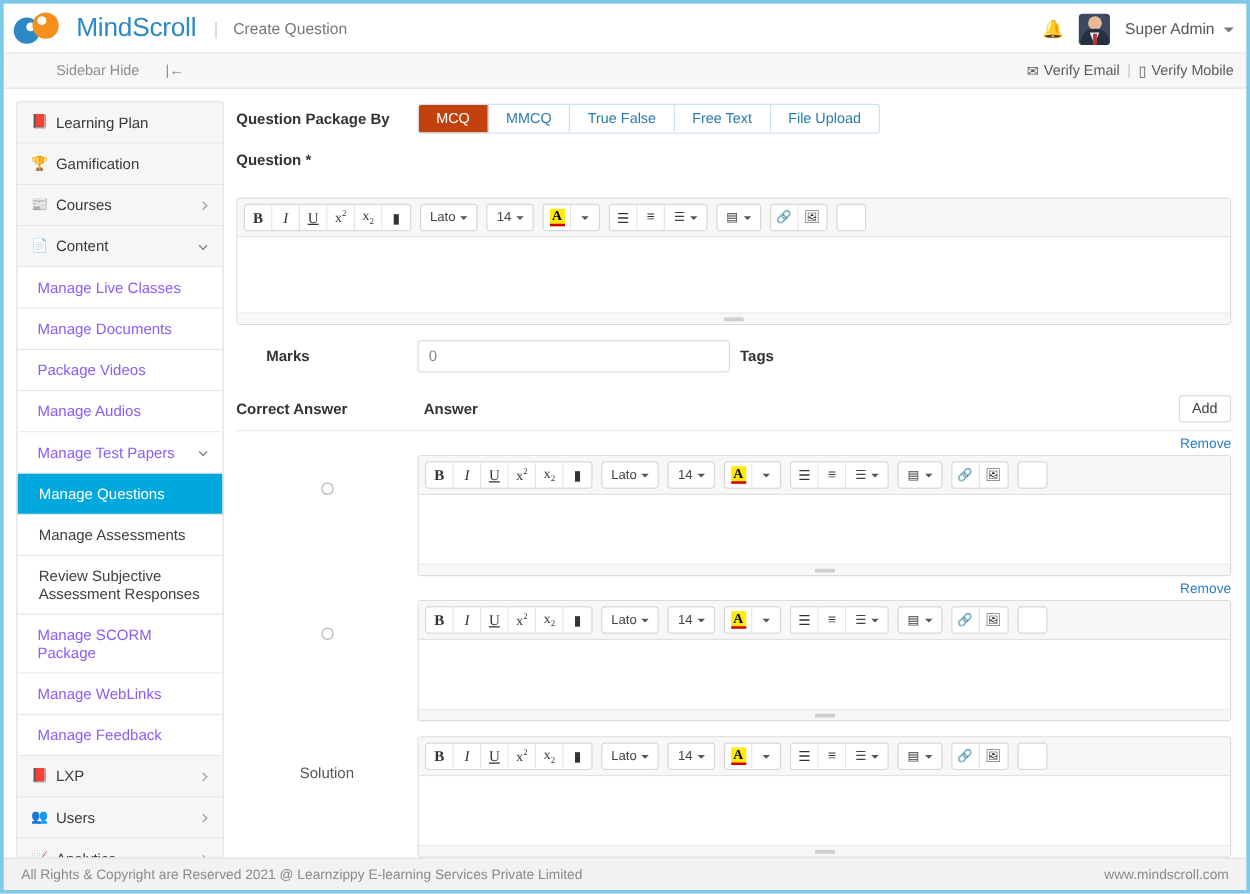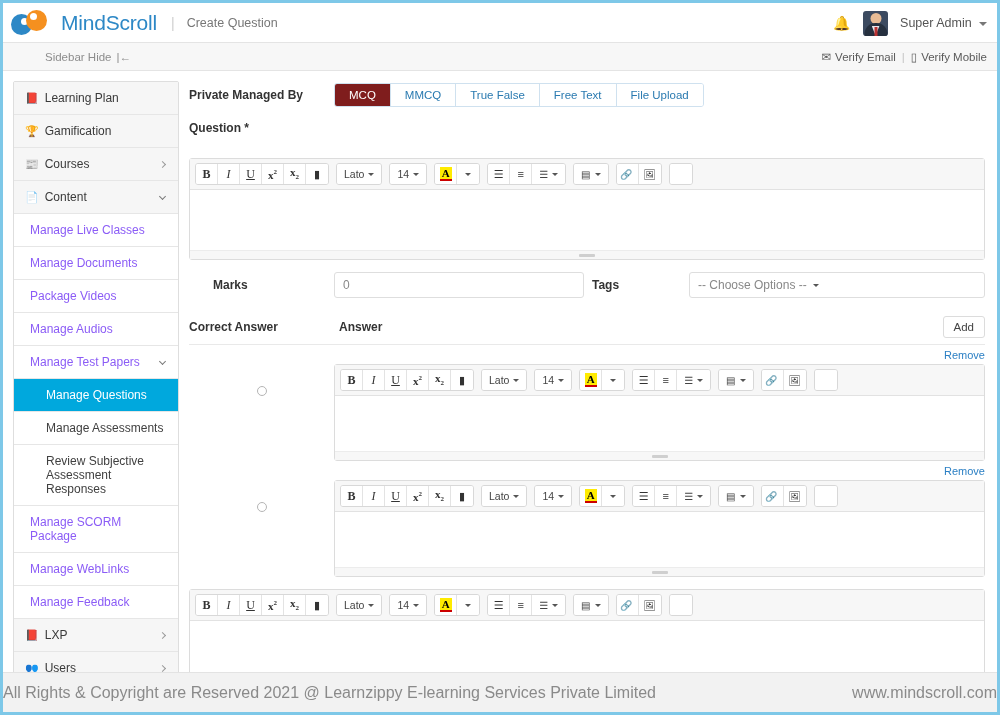--- a/index.html
+++ b/index.html
@@ -85,21 +85,21 @@
 
   
   .subbar {
     height:28px; background:#f7f7f7;
     border-bottom:1px solid #e4e4e4;
     display:flex; align-items:center; padding:0 12px 0 0;
     position:relative;
   }
   .sidebar-hide {
     margin-left:42px; color:#8d8d8d; font-size:11.5px;
-    display:flex; align-items:center; gap:5px; cursor:pointer;
+    display:flex; align-items:center; gap:21px; cursor:pointer;
   }
   .subright {
     position:absolute; right:10px; top:0; height:28px;
     display:flex; align-items:center; gap:6px;
     color:#5a5a5a; font-size:11.5px;
   }
   .subright .divider { color:#c3c3c3; }
   .vlink { display:flex; align-items:center; gap:4px; cursor:pointer; color:#5a5a5a;}
 
   
@@ -113,21 +113,21 @@
   }
   .nav-item {
     display:flex; align-items:center; justify-content:space-between;
     padding:9px 11px; font-size:12px; color:#3a3a3a;
     border-bottom:1px solid #e6e6e6; cursor:pointer;
     background:#f6f6f6;
   }
   .nav-item:last-child { border-bottom:none; }
   .nav-item .lbl { display:flex; align-items:center; gap:6px; }
   .nav-item.sub { background:#ffffff; padding-left:16px; color:#8b5cf6; }
-  .nav-item.sub2 { background:#ffffff; padding-left:32px; color:#404040; }
+  .nav-item.sub2 { background:#ffffff; padding-left:17px; color:#404040; }
   .nav-item.active { background:#00a8dd; color:#ffffff; }
   .nav-item.active .lbl { color:#ffffff; }
   .chev-r {
     display:inline-block; width:5px; height:5px; flex:none;
     border-right:1.4px solid #9a9a9a; border-top:1.4px solid #9a9a9a;
     transform:rotate(45deg); margin-right:2px;
   }
   .chev-dn {
     display:inline-block; width:5px; height:5px; flex:none;
     border-right:1.4px solid #7a7a7a; border-bottom:1.4px solid #7a7a7a;
@@ -141,21 +141,21 @@
   
   .qmb-row { display:flex; align-items:center; margin-bottom:14px; }
   .qmb-label { width:145px; flex:none; font-size:12px; color:#333; font-weight:bold;}
   .tabs { display:flex; border:1px solid #cfe1ef; border-radius:3px; overflow:hidden; }
   .tab {
     padding:5px 14px; font-size:11.5px; color:#2a7ab0;
     background:#ffffff; border-right:1px solid #cfe1ef; cursor:pointer;
     white-space:nowrap;
   }
   .tab:last-child { border-right:none; }
-  .tab.active { background:#7f1d1d; color:#ffffff; }
+  .tab.active { background:#c2410c; color:#ffffff; }
 
   .qlabel { font-size:12px; color:#333; font-weight:bold; margin-bottom:23px; }
 
   
   .editor {
     border:1px solid #dcdcdc; border-radius:3px; background:#ffffff;
   }
   .etoolbar {
     background:#f7f7f7; border-bottom:1px solid #e2e2e2;
     padding:4px 5px; display:flex; align-items:center; gap:0px; flex-wrap:nowrap;
@@ -165,21 +165,21 @@
     min-width:22px; height:20px; padding:0 4px;
     display:flex; align-items:center; justify-content:center;
     font-size:11px; color:#333; background:#ffffff;
     border-right:1px solid #e3e3e3; cursor:pointer; white-space:nowrap;
   }
   .grp .btn:last-child { border-right:none; }
   .btn.wide { padding:0 7px; font-size:10.5px; color:#444; gap:4px;}
   .btn b { font-family:"Liberation Serif", serif; font-size:12px; }
   .btn i { font-family:"Liberation Serif", serif; font-size:12px; }
   .btn u { font-family:"Liberation Serif", serif; font-size:12px; }
-  .sup { font-family:"Liberation Serif", serif; font-size:11px;font-weight:bold;}
+  .sup { font-family:"Liberation Serif", serif; font-size:11px;}
   .sup sup, .sup sub { font-size:7px; }
   .hl {
     background:#ffeb00; color:#000; font-weight:bold;
     font-family:"Liberation Serif", serif; font-size:11px;
     padding:0 2px; line-height:12px; border-bottom:2px solid #cc0000;
   }
   .mini-caret {
     display:inline-block; width:0; height:0;
     border-left:3px solid transparent; border-right:3px solid transparent;
     border-top:3.5px solid #555;
@@ -235,24 +235,24 @@
   .sol-row { display:flex; align-items:flex-start; margin-top:12px; }
   .sol-lab { width:145px; flex:none; text-align:center; font-size:12px; color:#555; padding-top:22px;}
 
   
   .vid-row { display:flex; align-items:flex-start; margin-top:16px; }
   .vid-lab { width:145px; flex:none; text-align:center; font-size:12px; color:#555; padding-top:22px;}
   .vid-box { flex:1; height:50px; border:1px solid #dedede; border-radius:3px; background:#fff;}
 
   
   .footer {
-    position:absolute; left:0; right:0; bottom:0; height:40px;
+    position:absolute; left:0; right:0; bottom:0; height:26px;
     background:#f2f2f2; border-top:1px solid #e3e3e3;
     display:flex; align-items:center; justify-content:space-between;
-    padding:0 0; font-size:16px; color:#8a8a8a;
+    padding:0 14px; font-size:11px; color:#8a8a8a;
   }
 </style>
 </head>
 <body>
 
 <div id="app">
 
   <div class="topbar">
     <div class="brand">
       <div class="logo">
@@ -401,21 +401,21 @@
             <span class="ico">📈</span>
             <span>Analytics</span>
           </span>
           <span class="chev-r"></span>
         </div>
       </div>
 
     <div class="main">
 
       <div class="qmb-row">
-        <div class="qmb-label">Private Managed By</div>
+        <div class="qmb-label">Question Package By</div>
         <div class="tabs" id="tabs">
             <div class="tab active">MCQ</div>
             <div class="tab">MMCQ</div>
             <div class="tab">True False</div>
             <div class="tab">Free Text</div>
             <div class="tab">File Upload</div>
           </div>
       </div>
 
       <div class="qlabel">Question *</div>
@@ -494,24 +494,20 @@
             </div>
           </div>
         <div class="ebody tall"></div>
         <div class="efoot"></div>
       </div>
 
       <div class="mt-row">
         <div class="mt-lab">Marks</div>
         <div class="inp marks-inp">0</div>
         <div class="tags-lab">Tags</div>
-        <div class="inp tags-inp">
-          <span>-- Choose Options --</span>
-          <span class="mini-caret"></span>
-        </div>
       </div>
 
       <div class="ca-head">
         <div class="ca-lab">Correct Answer</div>
         <div class="ans-lab">Answer</div>
         <div class="add-btn">Add</div>
       </div>
       <div class="hr"></div>
 
       <div class="ans-block">
@@ -684,20 +680,21 @@
                   </div>
                 </div>
               </div>
             <div class="ebody"></div>
             <div class="efoot"></div>
           </div>
         </div>
       </div>
 
       <div class="sol-row">
+        <div class="sol-lab">Solution</div>
         <div class="ans-editor editor">
           <div class="etoolbar tb">
               <div class="grp">
                 <div class="btn ">
                   <b>B</b>
                 </div>
                 <div class="btn ">
                   <i>I</i>
                 </div>
                 <div class="btn ">

